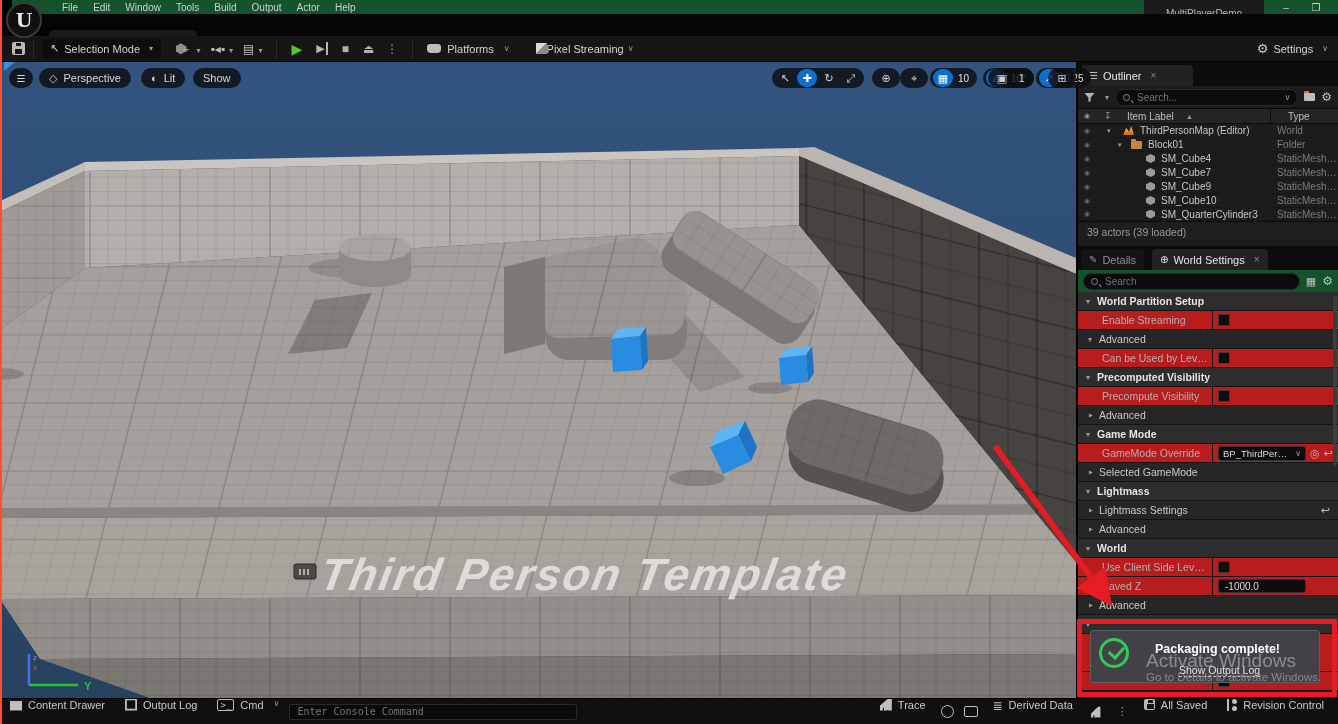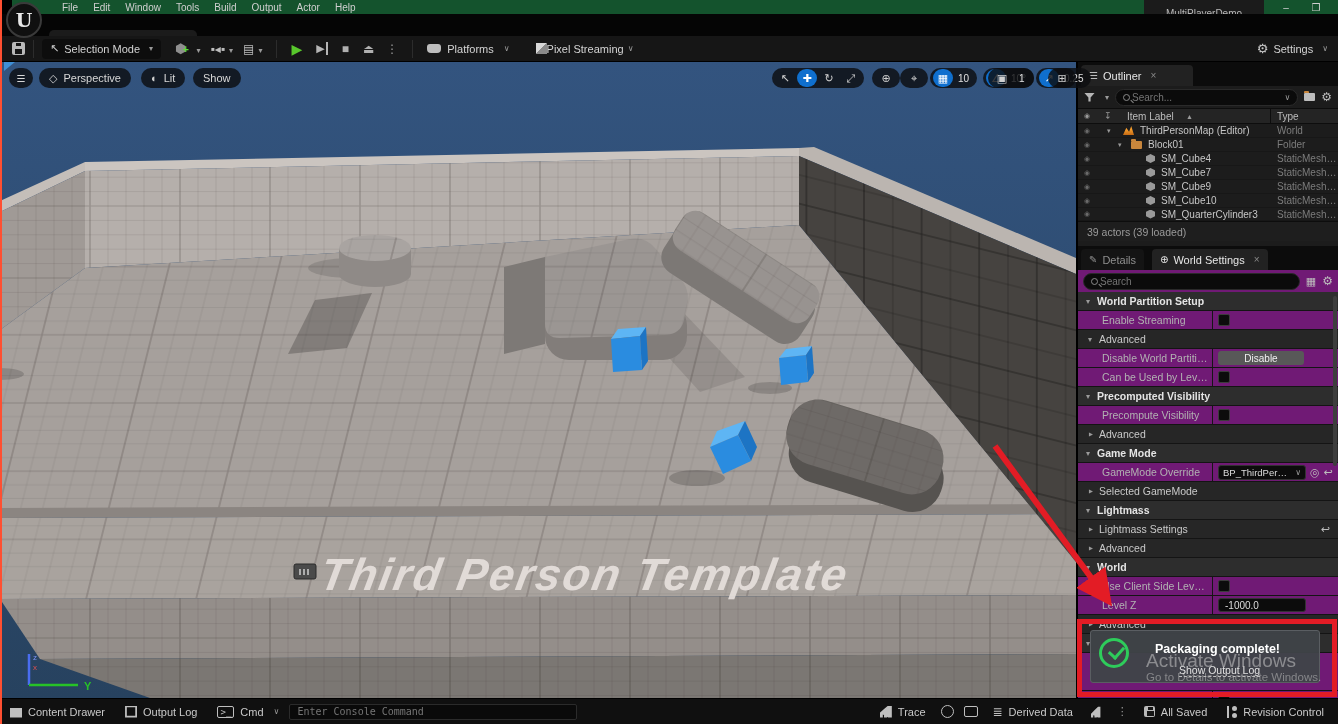--- a/index.html
+++ b/index.html
@@ -41,54 +41,54 @@
   .vt-icobtn{display:flex;align-items:center;justify-content:center;height:18px;min-width:20px;color:#d0d0d0;font-size:11px;}
   .vt-active{background:#0f6fce;border-radius:9px;color:#fff;}
   
   #rightpanel{left:1076px;top:62px;width:262px;height:636px;background:#1c1c1c;border-left:2px solid #000;}
   .tabwell{background:#0c0c0c;height:24px;display:flex;align-items:flex-end;}
   .ptab{height:21px;display:flex;align-items:center;font-size:11px;gap:5px;padding:0 8px;border-radius:4px 4px 0 0;}
   .ptab.active{background:#222;color:#e6e6e6;}
   .ptab.inactive{background:#141414;color:#8f8f8f;}
   .closex{color:#8a8a8a;font-size:10px;margin-left:4px;}
   .searchpill{background:#0b0b0b;border:1px solid #2a2a2a;border-radius:9px;height:17px;display:flex;align-items:center;
-    color:#6f6f6f;font-size:10px;padding:0 7px;flex:1;}
+    color:#6f6f6f;font-size:10px;padding:0 7px;gap:5px;flex:1;}
   .mag{width:7px;height:7px;border:1.4px solid #8a8a8a;border-radius:50%;position:relative;flex:none;}
   .mag:after{content:"";position:absolute;left:6px;top:6px;width:4px;height:1.4px;background:#8a8a8a;transform:rotate(45deg);}
   
   .o-row{height:14px;display:flex;align-items:center;font-size:10px;color:#c6c6c6;border-bottom:1px solid #171717;position:relative;}
   .o-type{position:absolute;left:199px;width:60px;color:#7c7c7c;}
   .o-eye{position:absolute;left:6px;color:#6a6a6a;font-size:7px;}
   .o-caret{color:#9a9a9a;font-size:7px;position:absolute;}
   .folder{width:11px;height:8px;background:#c8863c;border-radius:1px;position:relative;flex:none;}
   .folder:before{content:"";position:absolute;top:-2px;left:0;width:5px;height:2px;background:#c8863c;border-radius:1px 1px 0 0;}
   .meshcube{width:9px;height:9px;background:#9a9a9a;flex:none;clip-path:polygon(50% 0,100% 25%,100% 75%,50% 100%,0 75%,0 25%);}
   
   .ws-cat{height:19px;background:#2d2d2d;display:flex;align-items:center;border-bottom:1px solid #141414;
     font-size:10.5px;color:#e4e4e4;font-weight:bold;gap:7px;padding-left:8px;}
   .ws-sub{height:19px;background:#262626;display:flex;align-items:center;border-bottom:1px solid #141414;
     font-size:10.5px;color:#c9c9c9;gap:7px;padding-left:10px;position:relative;}
-  .ws-prop{height:19px;background:#701a75;display:flex;align-items:center;border-bottom:1px solid #141414;
+  .ws-prop{height:19px;background:#b91c1c;display:flex;align-items:center;border-bottom:1px solid #141414;
     font-size:10.5px;color:#b2b2b2;position:relative;}
   .ws-prop .lbl{margin-left:24px;width:106px;}
   .ws-prop .ctrl{position:absolute;left:140px;display:flex;align-items:center;}
   .vdiv{position:absolute;left:134px;top:0;bottom:0;width:1px;background:#161616;}
   .wscaret{color:#9a9a9a;font-size:8px;}
   .checkbox{width:12px;height:12px;background:#0c0c0c;border:1px solid #3c3c3c;border-radius:2px;}
   .btn{background:#585858;color:#f0f0f0;font-size:10px;border-radius:3px;height:14px;width:86px;
     display:flex;align-items:center;justify-content:center;}
   .dd{background:#0c0c0c;border:1px solid #333;color:#dcdcdc;font-size:9.5px;border-radius:3px;height:15px;width:88px;
     display:flex;align-items:center;padding:0 4px;justify-content:space-between;}
   .field{background:#0c0c0c;border:1px solid #333;color:#dcdcdc;font-size:10px;border-radius:3px;height:14px;width:88px;
     display:flex;align-items:center;padding:0 6px;}
   .scrollbar{position:absolute;right:1px;width:4px;background:#3d3d3d;border-radius:2px;}
   
   #statusbar{left:0;top:698px;width:1338px;height:26px;background:#101010;border-top:1px solid #000;
     color:#c9c9c9;font-size:11px;}
-  .sb-item{display:flex;align-items:center;gap:6px;padding:0 10px;height:26px;}
+  .sb-item{display:flex;align-items:flex-start;gap:6px;padding:0 10px;height:26px;}
   .sb-ico{width:12px;height:12px;background:#bfbfbf;}
   #console{width:288px;height:16px;background:#0a0a0a;border:1px solid #2b2b2b;border-radius:2px;
     color:#5d5d5d;font-family:"DejaVu Sans Mono",monospace;font-size:10px;padding:0 7px;outline:none;}
   
   #toast{left:1090px;top:630px;width:230px;height:53px;background:rgba(64,68,72,.96);border:1px solid #5a5e62;
     border-radius:3px;z-index:45;}
   #toast-check{position:absolute;left:8px;top:7px;width:30px;height:30px;border:3px solid #2ecc5b;border-radius:50%;}
   #toast-check:after{content:"";position:absolute;left:7px;top:5px;width:12px;height:7px;border-left:3px solid #2ecc5b;
     border-bottom:3px solid #2ecc5b;transform:rotate(-48deg);}
   #toast-title{position:absolute;left:64px;top:11px;font-size:12.5px;font-weight:bold;color:#fff;}
@@ -369,21 +369,21 @@
       </div>
       <span class="folder" style="background:#bdbdbd;"></span>
       <span style="color:#bdbdbd;font-size:12px;">⚙</span>
     </div>
     <div class="row" style="height:16px;background:#242424;border-top:1px solid #0d0d0d;border-bottom:1px solid #0d0d0d;font-size:10px;color:#bdbdbd;position:relative;">
       <span class="o-eye" style="color:#9a9a9a;">◉</span>
       <span style="position:absolute;left:26px;color:#9a9a9a;font-size:9px;">↧</span>
       <span style="position:absolute;left:49px;">Item Label</span>
       <span style="position:absolute;left:108px;font-size:7px;color:#9a9a9a;">▲</span>
       <span style="position:absolute;left:192px;top:0;bottom:0;width:1px;background:#0d0d0d;"></span>
-      <span style="position:absolute;left:199px;">Type</span>
+      <span style="position:absolute;left:210px;">Type</span>
     </div>
     <div>
       <div class="o-row">
         <span class="o-eye">◉</span>
         <span class="o-caret" style="left:29px;">▾</span>
         <span class="level-ico" style="position:absolute;left:45px;width:11px;"></span>
         <span class="txt" style="position:absolute;left:62px;width:128px;">ThirdPersonMap (Editor)</span>
         <span class="o-type txt">World</span>
       </div>
       <div class="o-row">
@@ -432,21 +432,21 @@
       <div class="ptab inactive" style="margin-left:3px;">
         <span style="font-size:10px;">✎</span>
         <span>Details</span>
       </div>
       <div class="ptab active" style="margin-left:8px;">
         <span style="font-size:10px;">⊕</span>
         <span>World Settings</span>
         <span class="closex">×</span>
       </div>
     </div>
-    <div class="row" style="height:22px;background:#701a75;padding:0 5px;gap:6px;">
+    <div class="row" style="height:22px;background:#14532d;padding:0 5px;gap:6px;">
       <div class="searchpill">
         <span class="mag"></span>
         <input style="background: none; border: none; outline: none; color: rgb(189, 189, 189); font-size: 10px; width: 150px;" placeholder="Search">
       </div>
       <span style="color:#bdbdbd;font-size:11px;">▦</span>
       <span style="color:#bdbdbd;font-size:12px;">⚙</span>
     </div>
     <div style="position:relative;">
       <div class="ws-cat">
         <span class="wscaret">▾</span>
@@ -455,27 +455,20 @@
       <div class="ws-prop">
         <span class="lbl txt">Enable Streaming</span>
           <span class="vdiv"></span>
         <span class="ctrl">
             <span class="checkbox"></span>
           </span>
         </div>
       <div class="ws-sub">
         <span class="wscaret">▾</span>
         <span>Advanced</span>
-        </div>
-      <div class="ws-prop">
-        <span class="lbl txt">Disable World Partition</span>
-          <span class="vdiv"></span>
-        <span class="ctrl">
-            <span class="btn">Disable</span>
-          </span>
         </div>
       <div class="ws-prop">
         <span class="lbl txt">Can be Used by Level Instance</span>
           <span class="vdiv"></span>
         <span class="ctrl">
             <span class="checkbox"></span>
           </span>
         </div>
       <div class="ws-cat">
         <span class="wscaret">▾</span>
@@ -530,21 +523,21 @@
         <span>World</span>
         </div>
       <div class="ws-prop">
         <span class="lbl txt">Use Client Side Level Streami...</span>
           <span class="vdiv"></span>
         <span class="ctrl">
             <span class="checkbox"></span>
           </span>
         </div>
       <div class="ws-prop">
-        <span class="lbl txt">Level Z</span>
+        <span class="lbl txt">Saved Z</span>
           <span class="vdiv"></span>
         <span class="ctrl">
             <span class="field">-1000.0</span>
           </span>
         </div>
       <div class="ws-sub">
         <span class="wscaret" style="transform:rotate(-90deg);">▾</span>
         <span>Advanced</span>
         </div>
       <div class="ws-cat" style="color:#777;">

